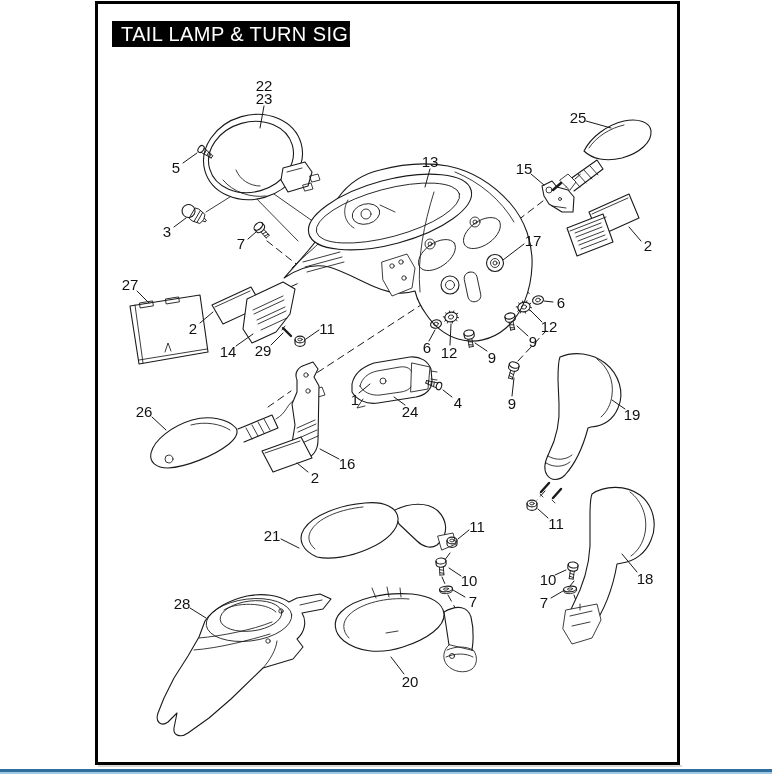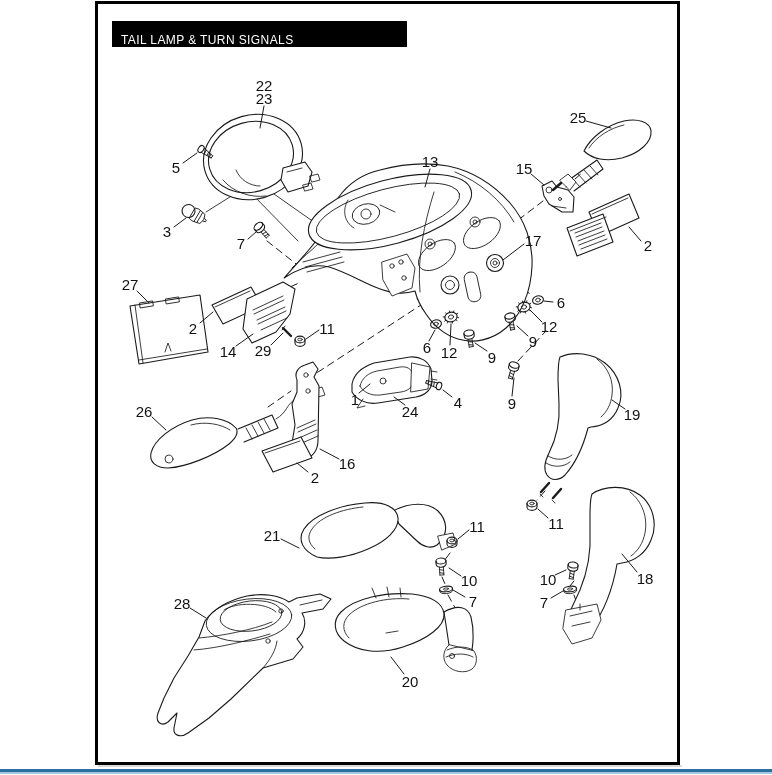--- a/index.html
+++ b/index.html
@@ -1,23 +1,23 @@
 <!DOCTYPE html>
 <html style="--line: #1a1a1a; --background: #ffffff; --frame: #000000; --title_bg: #000000; --title_fg: #ffffff; --accent_bar_dark: #2f6f9f; --accent_bar_light: #a3c9e2;"><head>
 <meta charset="utf-8">
 <style>
   html,body{margin:0;padding:0;background:#fff;}
   .page{position:relative;width:772px;height:775px;background:var(--background,#fff);
         font-family:"Liberation Sans",sans-serif;overflow:hidden;}
   .diagram-frame{position:absolute;left:95px;top:1px;width:585px;height:764px;
         border:3px solid var(--frame,#000);box-sizing:border-box;background:#fff;}
-  .title-box{position:absolute;left:112px;top:21px;width:295px;height:26px;
+  .title-box{position:absolute;left:112px;top:21px;width:238px;height:26px;
         background:var(--title_bg,#000);color:var(--title_fg,#fff);
-        display:flex;align-items:flex-end;padding-left:9px;box-sizing:border-box;
-        font-size:12px;letter-spacing:.4px;white-space:nowrap;}
+        display:flex;align-items:center;padding-left:9px;box-sizing:border-box;
+        font-size:20px;letter-spacing:.4px;white-space:nowrap;}
   .accent-dark{position:absolute;left:0;top:769px;width:772px;height:3px;
         background:var(--accent_bar_dark,#2f6f9f);}
   .accent-light{position:absolute;left:0;top:772px;width:772px;height:2px;
         background:var(--accent_bar_light,#a3c9e2);}
   .frame-shadow{position:absolute;left:98px;top:765px;width:584px;height:2px;background:#d9d9d9;}
   svg.art{position:absolute;left:0;top:0;width:772px;height:775px;}
   .art path,.art line,.art ellipse,.art circle,.art rect{
         fill:none;stroke:var(--line,#1a1a1a);stroke-width:1.1;
         stroke-linecap:round;stroke-linejoin:round;}
   .art .f{fill:#ffffff;}

